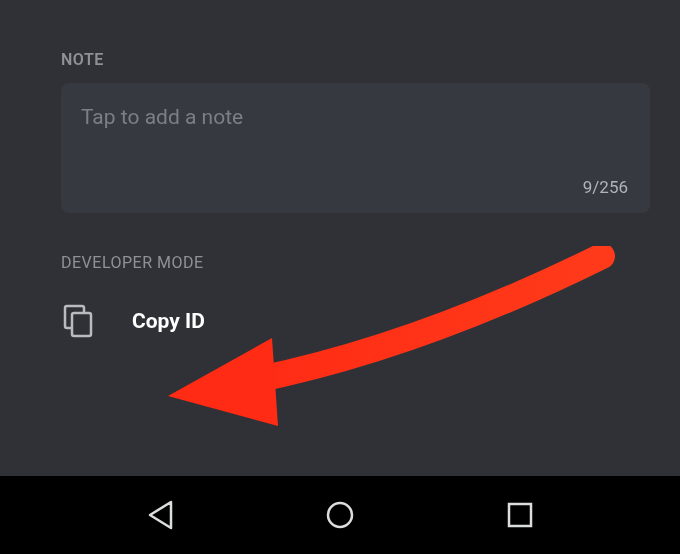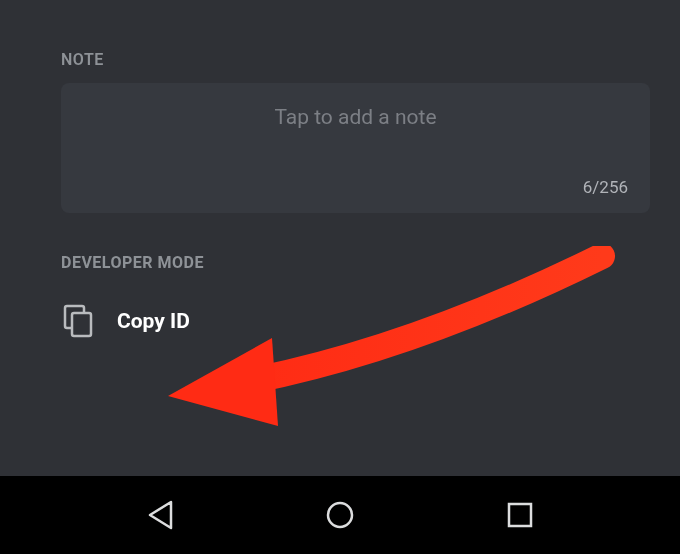--- a/index.html
+++ b/index.html
@@ -23,46 +23,45 @@
     letter-spacing: 0.5px;
     margin-bottom: 14px;
   }
   .note-box {
     background: #36393f;
     border-radius: 8px;
     padding: 22px 20px 44px 20px;
     position: relative;
     min-height: 130px;
     cursor: text;
-    text-align: center;
   }
   .note-placeholder {
     color: #7c7f85;
     font-size: 21px;
     font-weight: 400;
   }
   .char-count {
     position: absolute;
     right: 22px;
     bottom: 16px;
     color: #b0b3b8;
     font-size: 17px;
   }
   .dev-header {
     color: #8e9297;
     font-size: 16px;
-    font-weight: 700;
+    font-weight: 400;
     letter-spacing: 0.5px;
     margin-top: 40px;
     margin-bottom: 22px;
   }
   .copy-row {
     display: flex;
     align-items: center;
-    gap: 24px;
+    gap: 39px;
     padding: 10px 2px;
     cursor: pointer;
   }
   .copy-icon svg {
     display: block;
   }
   .copy-label {
     color: #ffffff;
     font-size: 21px;
     font-weight: 700;
@@ -96,21 +95,21 @@
   }
 </style>
 </head>
 <body>
 
 <div class="content">
   <div class="section-header">NOTE</div>
 
   <div class="note-box">
     <div class="note-placeholder">Tap to add a note</div>
-    <div class="char-count">6/256</div>
+    <div class="char-count">9/256</div>
   </div>
 
   <div class="dev-header">DEVELOPER MODE</div>
 
   <div class="copy-row">
     <span class="copy-icon">
       <svg width="30" height="34" viewBox="0 0 30 34">
         <rect x="2" y="2" width="19" height="22" rx="2" fill="none" stroke="#b9bbbe" stroke-width="2.5"></rect>
         <rect x="9" y="9" width="19" height="23" rx="2" fill="#2f3136" stroke="#b9bbbe" stroke-width="2.5"></rect>
       </svg>

